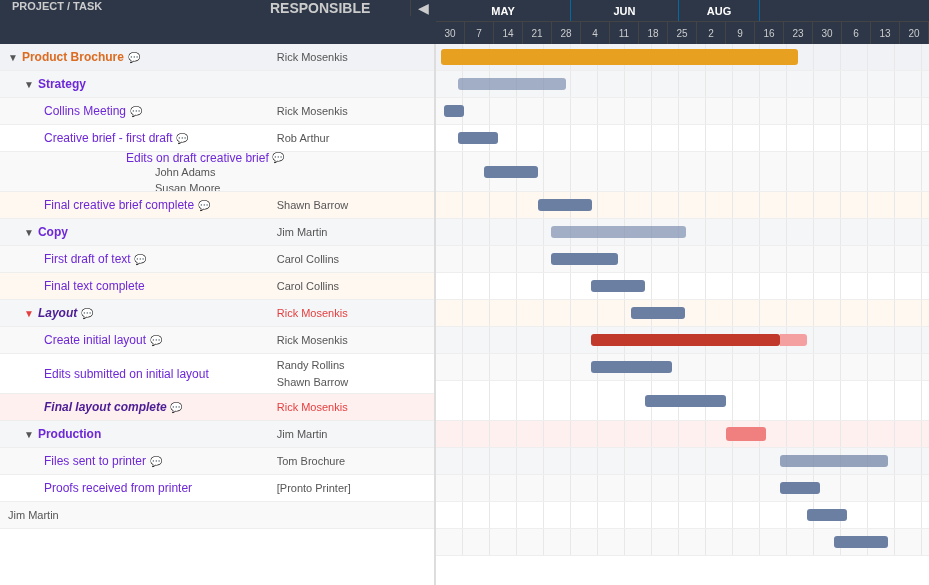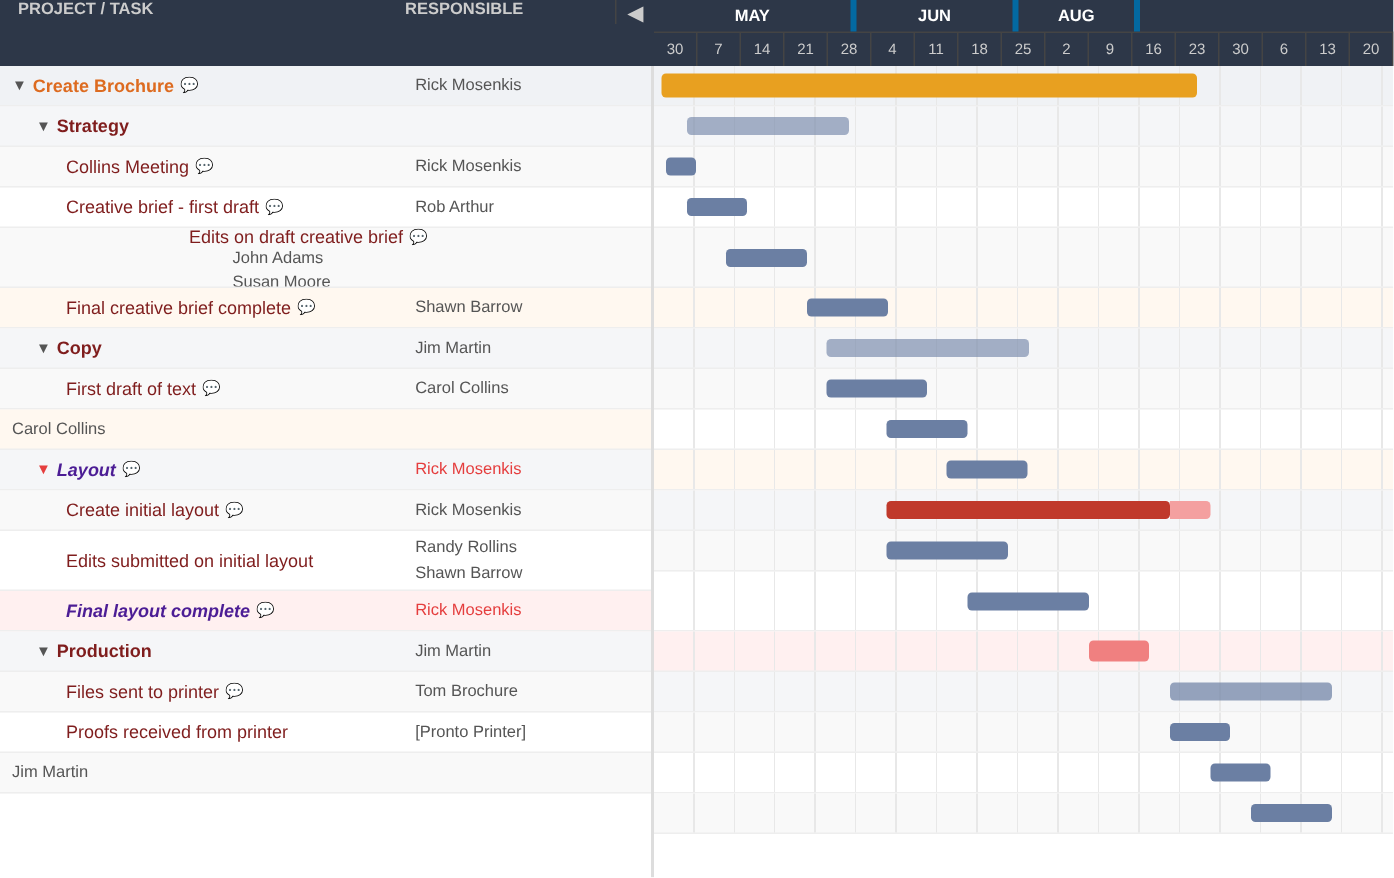--- a/index.html
+++ b/index.html
@@ -4,28 +4,28 @@
   <style>
     * { box-sizing: border-box; margin: 0; padding: 0; }
     body { font-family: Arial, sans-serif; font-size: 12px; background: #fff; overflow: hidden; }
 
     .gantt-container { width: 929px; height: 585px; display: flex; flex-direction: column; }
 
     
     .gantt-header { display: flex; background: #2d3748; color: #fff; height: 44px; flex-shrink: 0; }
     .header-left { display: flex; align-items: flex-start; padding-bottom: 6px; }
     .header-task { width: 270px; padding-left: 12px; font-size: 11px; font-weight: bold; color: #ccc; }
-    .header-responsible { width: 140px; font-size: 11px; font-weight: bold; color: #ccc; }
+    .header-responsible { width: 140px; font-size: 14px; font-weight: bold; color: #ccc; }
     .header-nav { width: 26px; display: flex; align-items: center; justify-content: center; border-left: 1px solid #444; }
     .nav-arrow { color: #ccc; font-size: 14px; cursor: pointer; }
 
     
     .timeline-header { flex: 1; display: flex; flex-direction: column; }
     .month-row { display: flex; height: 22px; border-bottom: 1px solid #444; }
-    .month-cell { display: flex; align-items: center; justify-content: center; font-size: 11px; font-weight: bold; color: #fff; border-right: 4px solid #0369a1; }
+    .month-cell { display: flex; align-items: center; justify-content: center; font-size: 11px; font-weight: bold; color: #fff; border-right: 1px solid #0369a1; }
     .week-row { display: flex; height: 22px; }
     .week-cell { display: flex; align-items: center; justify-content: center; font-size: 10px; color: #ccc; border-right: 1px solid #444; min-width: 27px; flex: 1; }
 
     
     .gantt-body { display: flex; flex: 1; overflow-y: auto; }
     .task-panel { width: 436px; flex-shrink: 0; border-right: 2px solid #ddd; }
     .timeline-panel { flex: 1; position: relative; overflow: hidden; }
 
     
     .row { display: flex; align-items: center; height: 27px; border-bottom: 1px solid #eee; }
@@ -33,21 +33,21 @@
     .row.group-header { background: #f0f2f5; }
     .row.subgroup-header { background: #f5f6f8; }
     .row.milestone { background: #fff8f0; }
     .row.milestone-red { background: #fff0f0; }
 
     .task-name-cell { width: 270px; padding-left: 8px; display: flex; align-items: center; white-space: nowrap; overflow: hidden; }
     .responsible-cell { width: 140px; padding-left: 8px; color: #555; white-space: nowrap; overflow: hidden; font-size: 11px; line-height: 1.3; }
     .nav-cell { width: 26px; border-left: 1px solid #ddd; }
 
     .expand-icon { font-size: 10px; margin-right: 4px; color: #555; }
-    .task-text { font-size: 12px; color: #7f1d1d; }
+    .task-text { font-size: 12px; color: #6d28d9; }
     .task-text.bold { font-weight: bold; }
     .task-text.red { color: #4c1d95; font-weight: bold; font-style: italic; }
     .task-text.orange { color: #dd6b20; font-weight: bold; }
     .comment-icon { margin-left: 4px; font-size: 10px; color: #aaa; }
 
     
     .timeline-rows { position: absolute; top: 0; left: 0; right: 0; bottom: 0; }
     .t-row { position: relative; height: 27px; border-bottom: 1px solid #eee; }
     .t-row.alternate { background: #f9f9f9; }
     .t-row.group-header { background: #f0f2f5; }
@@ -122,21 +122,21 @@
     </div>
   </div>
 
   <div class="gantt-body">
 
     <div class="task-panel">
 
       <div class="row group-header">
         <div class="task-name-cell">
           <span class="expand-icon">▼</span>
-          <span class="task-text bold orange">Create Brochure</span>
+          <span class="task-text bold orange">Product Brochure</span>
           <span class="comment-icon">💬</span>
         </div>
         <div class="responsible-cell">Rick Mosenkis</div>
         <div class="nav-cell"></div>
       </div>
 
       <div class="row subgroup-header">
         <div class="task-name-cell">
           <span style="margin-left:16px"></span>
           <span class="expand-icon">▼</span>
@@ -201,20 +201,24 @@
           <span style="margin-left:36px"></span>
           <span class="task-text">First draft of text</span>
           <span class="comment-icon">💬</span>
         </div>
         <div class="responsible-cell">Carol Collins</div>
         <div class="nav-cell"></div>
       </div>
 
 
       <div class="row milestone alternate">
+        <div class="task-name-cell">
+          <span style="margin-left:36px"></span>
+          <span class="task-text">Final text complete</span>
+        </div>
         <div class="responsible-cell">Carol Collins</div>
         <div class="nav-cell"></div>
       </div>
 
       <div class="row subgroup-header">
         <div class="task-name-cell">
           <span style="margin-left:16px"></span>
           <span class="expand-icon" style="color:#e53e3e;">▼</span>
           <span class="task-text red">Layout</span>
           <span class="comment-icon">💬</span>

